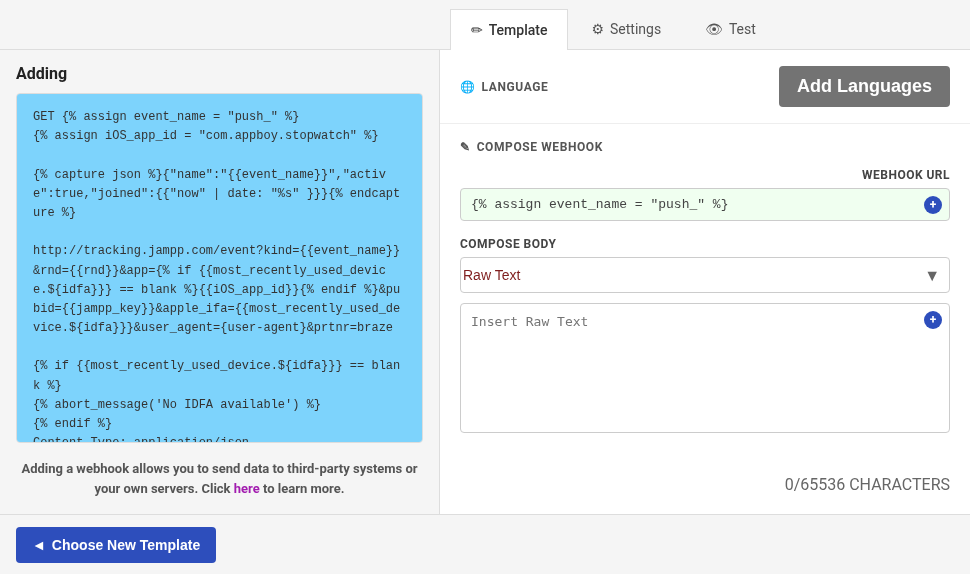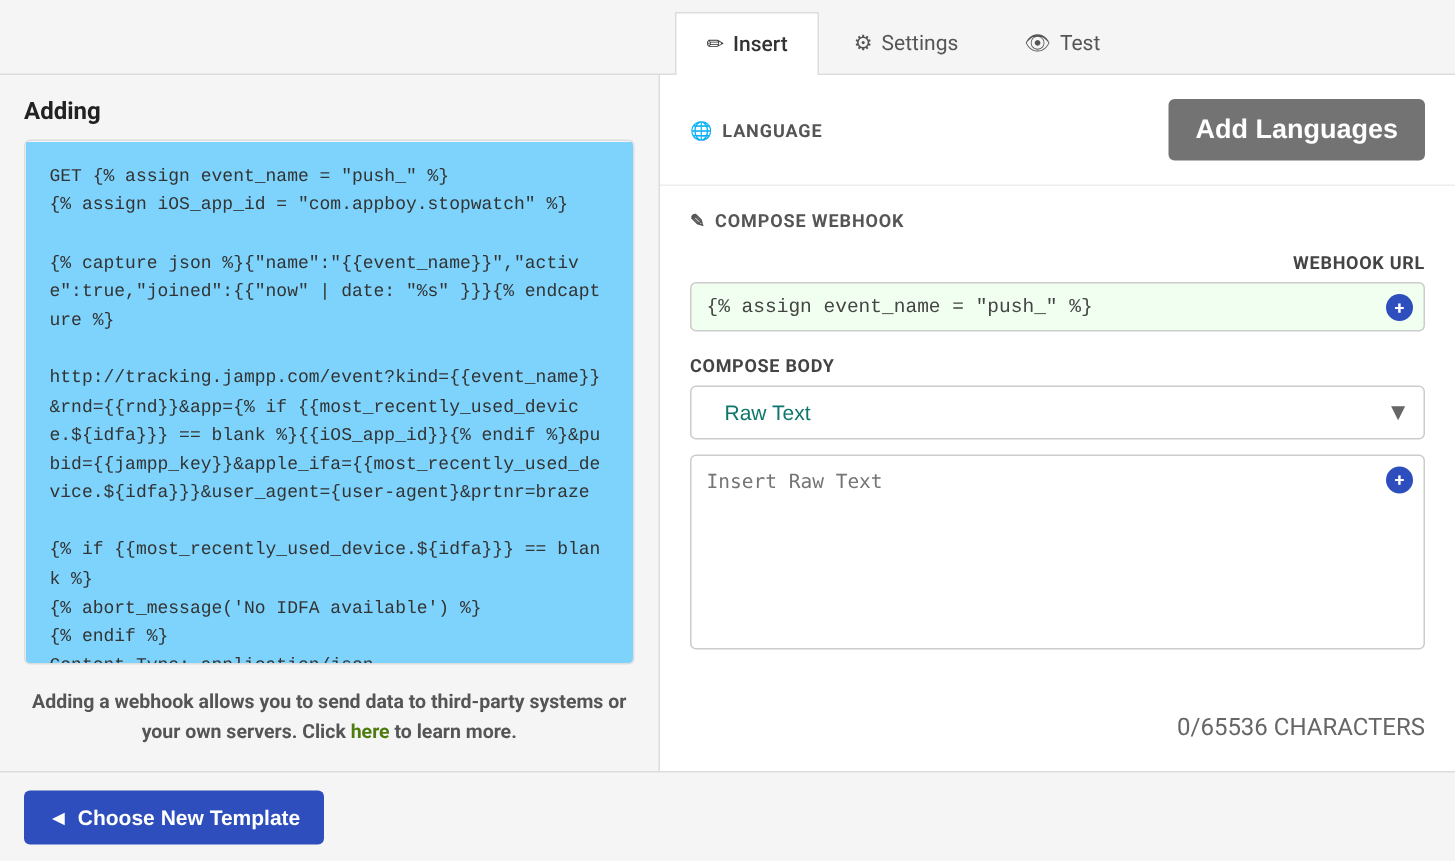--- a/index.html
+++ b/index.html
@@ -85,21 +85,21 @@
     }
 
     .info-text {
       padding: 16px;
       font-size: 13px;
       color: #555;
       text-align: center;
       line-height: 1.5;
     }
     .info-text a {
-      color: #4d7c0f;
+      color: #a21caf;
       text-decoration: none;
       text-align: center;
     }
 
     
     .right-panel {
       flex: 1;
       background: #fff;
       display: flex;
       flex-direction: column;
@@ -213,23 +213,23 @@
 
     .select-container {
       position: relative;
       margin-bottom: 10px;
     }
 
     .body-select {
       width: 100%;
       border: 1px solid #ccc;
       border-radius: 4px;
-      padding: 9px 32px 9px 22px;
+      padding: 9px 32px 9px 2px;
       font-size: 14px;
-      color: #0f766e;
+      color: #7f1d1d;
       background: #fff;
       appearance: none;
       cursor: pointer;
       outline: none;
     }
 
     .select-arrow {
       position: absolute;
       right: 10px;
       top: 50%;
@@ -285,21 +285,21 @@
       align-items: center;
       gap: 6px;
     }
   </style>
 </head>
 <body>
 
 <div class="top-nav">
   <div class="tab active">
     <span>✏</span>
-    <span>Insert</span>
+    <span>Template</span>
   </div>
   <div class="tab">
     <span>⚙</span>
     <span>Settings</span>
   </div>
   <div class="tab">
     <span>👁</span>
     <span>Test</span>
   </div>
 </div>

